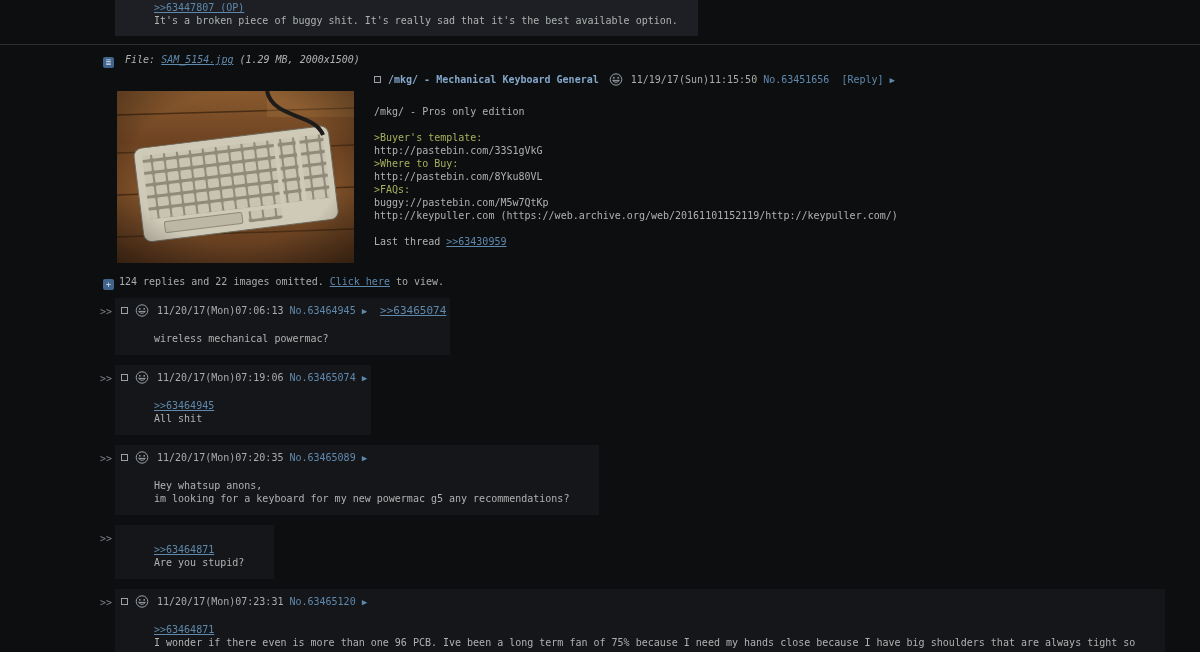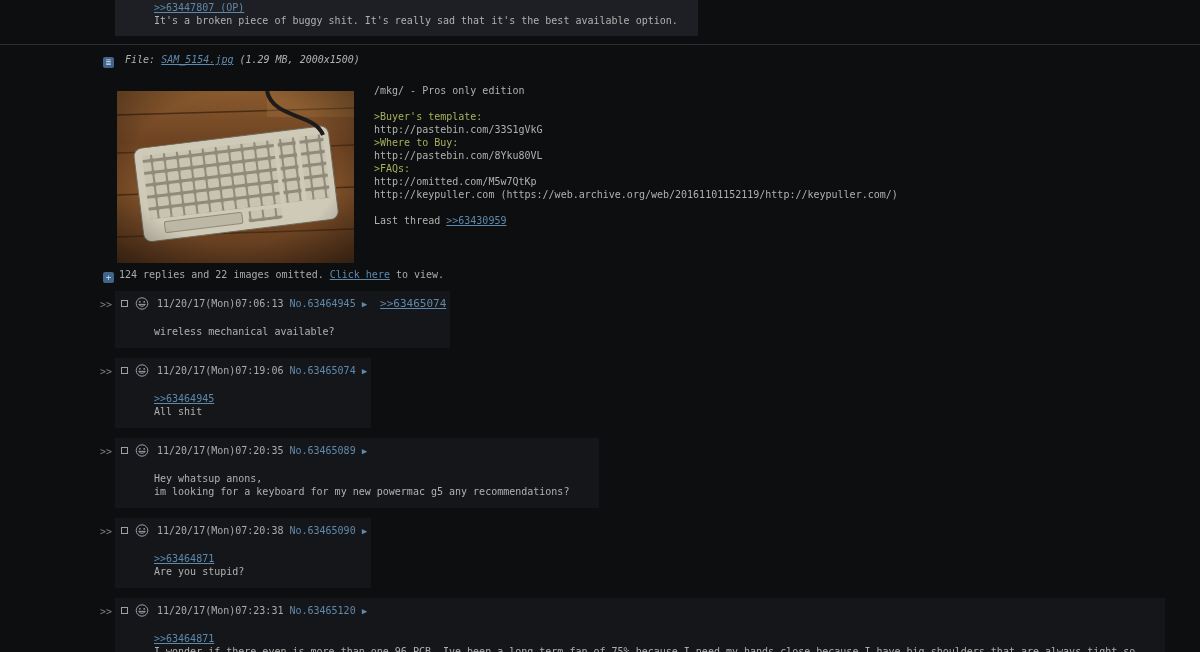--- a/index.html
+++ b/index.html
@@ -112,30 +112,38 @@
           <rect x="166" y="54" width="18" height="64" fill="url(#keys)"></rect>
           <rect x="188" y="54" width="24" height="64" fill="url(#keys)"></rect>
           <rect x="44" y="122" width="78" height="11" rx="2" fill="#bdb7a5" stroke="#8f8a7a"></rect>
           <rect x="128" y="122" width="34" height="11" rx="2" fill="url(#keys)"></rect>
         </g>
         <path d="M206 44 C 198 22, 156 28, 150 0" stroke="#1e1c1a" fill="none" stroke-width="4"></path>
         <rect width="237" height="172" fill="url(#vg)"></rect>
       </svg>
     </a>
 
+    <div class="op-head">
+      <span class="checkbox"></span><span class="subject">/mkg/ - Mechanical Keyboard General</span><span class="face"><svg width="14" height="13" viewBox="0 0 14 13">
+            <ellipse cx="7" cy="6.5" rx="5.8" ry="5.7" fill="#15161a" stroke="#9aa0a6"></ellipse>
+            <circle cx="4.8" cy="4.8" r="0.9" fill="#9aa0a6"></circle>
+            <circle cx="9.2" cy="4.8" r="0.9" fill="#9aa0a6"></circle>
+            <path d="M3.6 7.4 L10.4 7.4 Q7 11.2 3.6 7.4 Z" fill="none" stroke="#9aa0a6"></path>
+          </svg></span><span class="date">11/19/17(Sun)11:15:50</span><a class="postno">No.63451656</a><a class="replylink">[Reply]</a><a class="menu-arrow">▶</a>
+    </div>
 
     <div class="op-body">
       <div>/mkg/ - Pros only edition</div>
       <div class="blank"></div>
       <div class="green">&gt;Buyer's template:</div>
       <div>http://pastebin.com/33S1gVkG</div>
       <div class="green">&gt;Where to Buy:</div>
       <div>http://pastebin.com/8Yku80VL</div>
       <div class="green">&gt;FAQs:</div>
-      <div>http://omitted.com/M5w7QtKp</div>
+      <div>buggy://pastebin.com/M5w7QtKp</div>
       <div>http://keypuller.com (https://web.archive.org/web/20161101152119/http://keypuller.com/)</div>
       <div class="blank"></div>
       <div><span>Last thread </span><a class="quotelink">&gt;&gt;63430959</a></div>
     </div>
 
     <div class="omitted">
       <span class="icon-plus">+</span><span>124 replies and 22 images omitted. </span><a class="omit-link">Click here</a><span> to view.</span>
     </div>
   </div>
 
@@ -144,21 +152,21 @@
     <div class="post reply">
       <div class="r-head">
         <span class="checkbox"></span><span class="face face-first"><svg width="14" height="13" viewBox="0 0 14 13">
               <ellipse cx="7" cy="6.5" rx="5.8" ry="5.7" fill="#15161a" stroke="#9aa0a6"></ellipse>
               <circle cx="4.8" cy="4.8" r="0.9" fill="#9aa0a6"></circle>
               <circle cx="9.2" cy="4.8" r="0.9" fill="#9aa0a6"></circle>
               <path d="M3.6 7.4 L10.4 7.4 Q7 11.2 3.6 7.4 Z" fill="none" stroke="#9aa0a6"></path>
             </svg></span><span class="date">11/20/17(Mon)07:06:13</span><a class="postno">No.63464945</a><a class="menu-arrow">▶</a><a class="backlink">&gt;&gt;63465074</a>
       </div>
       <div class="r-body">
-        <div>wireless mechanical available?</div>
+        <div>wireless mechanical powermac?</div>
       </div>
     </div>
   </div>
 
   <div class="reply-row">
     <span class="side-arrows">&gt;&gt;</span>
     <div class="post reply">
       <div class="r-head">
         <span class="checkbox"></span><span class="face face-first"><svg width="14" height="13" viewBox="0 0 14 13">
               <ellipse cx="7" cy="6.5" rx="5.8" ry="5.7" fill="#15161a" stroke="#9aa0a6"></ellipse>
@@ -188,28 +196,20 @@
       <div class="r-body">
         <div>Hey whatsup anons,</div>
         <div>im looking for a keyboard for my new powermac g5 any recommendations?</div>
       </div>
     </div>
   </div>
 
   <div class="reply-row">
     <span class="side-arrows">&gt;&gt;</span>
     <div class="post reply">
-      <div class="r-head">
-        <span class="checkbox"></span><span class="face face-first"><svg width="14" height="13" viewBox="0 0 14 13">
-              <ellipse cx="7" cy="6.5" rx="5.8" ry="5.7" fill="#15161a" stroke="#9aa0a6"></ellipse>
-              <circle cx="4.8" cy="4.8" r="0.9" fill="#9aa0a6"></circle>
-              <circle cx="9.2" cy="4.8" r="0.9" fill="#9aa0a6"></circle>
-              <path d="M3.6 7.4 L10.4 7.4 Q7 11.2 3.6 7.4 Z" fill="none" stroke="#9aa0a6"></path>
-            </svg></span><span class="date">11/20/17(Mon)07:20:38</span><a class="postno">No.63465090</a><a class="menu-arrow">▶</a>
-      </div>
       <div class="r-body">
         <div><a class="quotelink">&gt;&gt;63464871</a></div>
         <div>Are you stupid?</div>
       </div>
     </div>
   </div>
 
   <div class="reply-row">
     <span class="side-arrows">&gt;&gt;</span>
     <div class="post reply">

